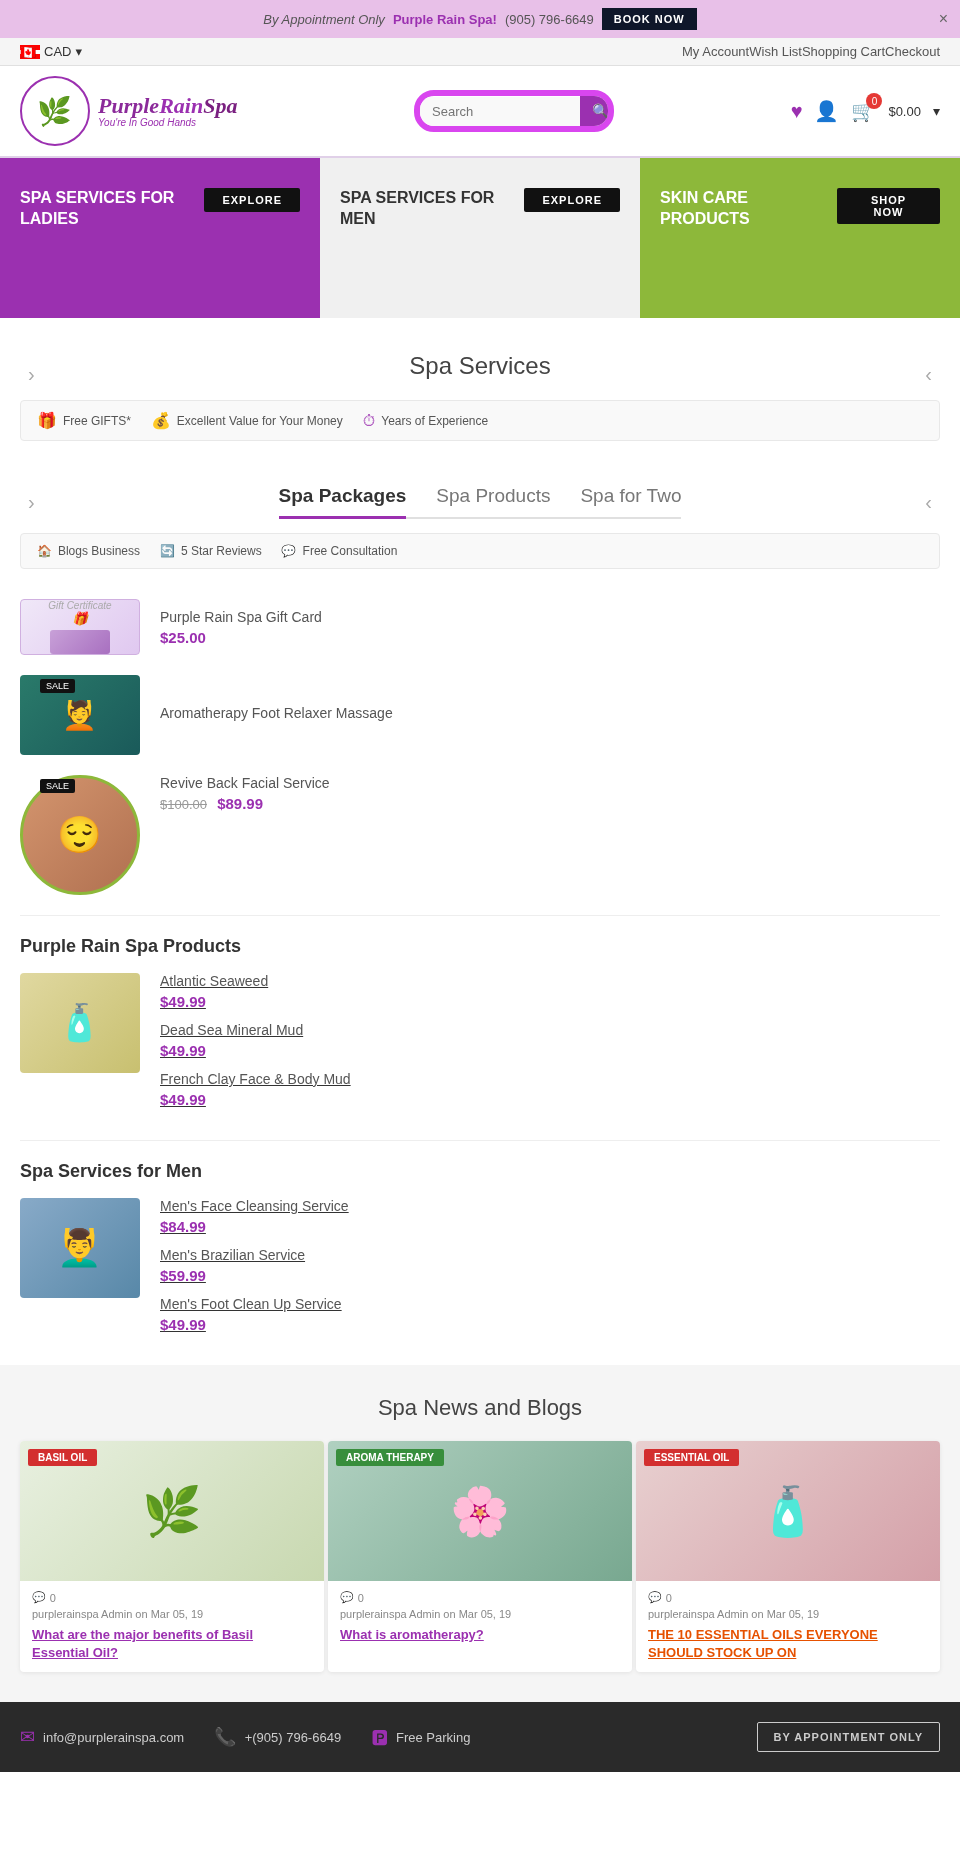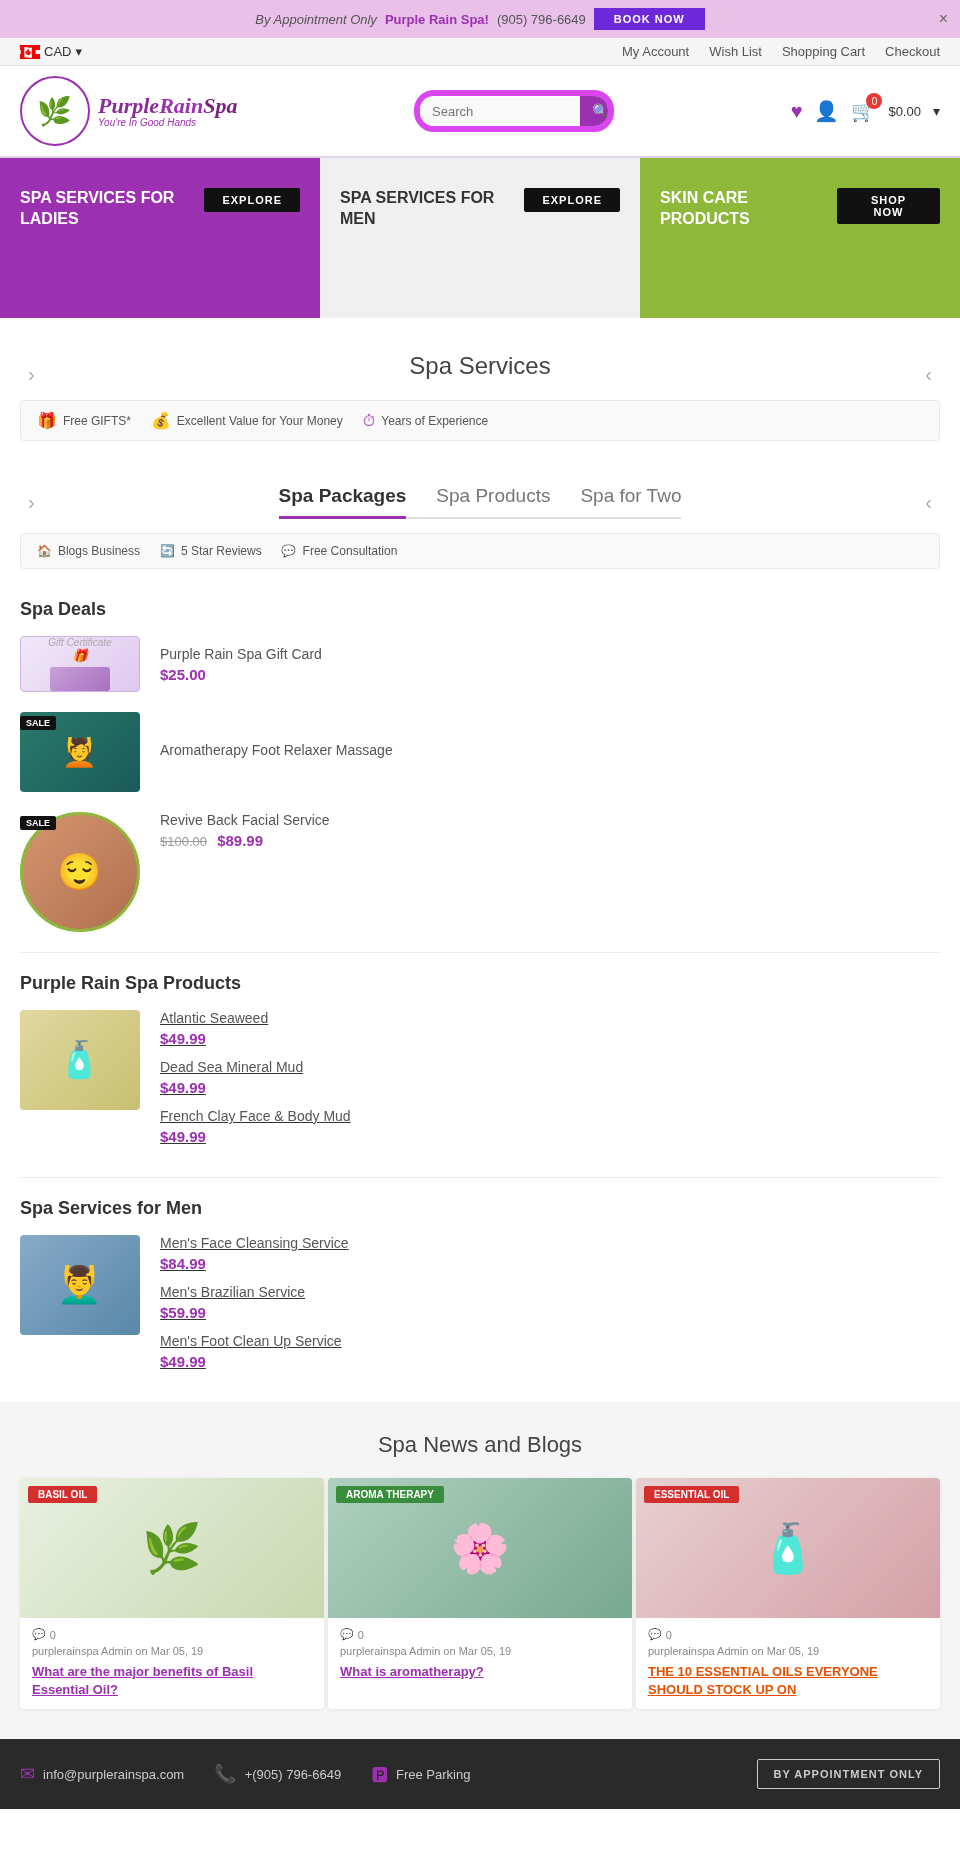--- a/index.html
+++ b/index.html
@@ -14,24 +14,24 @@
       display: flex;
       align-items: center;
       justify-content: center;
       gap: 8px;
       position: relative;
     }
     .announcement-bar .italic-text { font-style: italic; color: #555; }
     .announcement-bar .brand-name { color: #9b30b0; font-weight: bold; }
     .announcement-bar .phone { color: #555; }
     .book-now-btn {
-      background: #6d28d9;
+      background: #0f172a;
       color: white;
       border: none;
-      padding: 5px 20px;
+      padding: 5px 12px;
       font-size: 11px;
       font-weight: bold;
       cursor: pointer;
       letter-spacing: 1px;
     }
     .close-btn {
       position: absolute;
       right: 12px;
       background: none;
       border: none;
@@ -50,21 +50,21 @@
       border-bottom: 1px solid #e0e0e0;
     }
     .currency-selector {
       display: flex;
       align-items: center;
       gap: 4px;
       font-size: 13px;
       cursor: pointer;
     }
     .flag { width: 20px; height: 14px; background: linear-gradient(to bottom, #ff0000 33%, #fff 33%, #fff 66%, #ff0000 66%); display: inline-block; }
-    .nav-top-links { display: flex; gap: 20px; font-size: 13px; }
+    .nav-top-links { display: flex; font-size: 13px; }
     .nav-top-links a { color: #555; text-decoration: none; }
 
     
     .header {
       background: white;
       padding: 10px 20px;
       display: flex;
       align-items: center;
       justify-content: space-between;
       border-bottom: 2px solid #e0d0e8;
@@ -242,25 +242,25 @@
     .product-image-round {
       width: 120px;
       height: 120px;
       border-radius: 50%;
       border: 3px solid #8db83a;
       overflow: hidden;
     }
     .sale-badge {
       position: absolute;
       top: 4px;
-      left: 0;
+      left: 20px;
       background: #111;
       color: white;
       font-size: 9px;
-      font-weight: bold;
+      font-weight: normal;
       padding: 2px 6px;
       border-radius: 2px;
       z-index: 1;
     }
     .product-info { flex: 1; }
     .product-name { font-size: 14px; color: #555; margin-bottom: 4px; }
     .product-price { font-size: 15px; color: #9b30b0; font-weight: bold; }
     .product-price .original { color: #999; text-decoration: line-through; font-weight: normal; margin-right: 6px; font-size: 13px; }
 
     
@@ -479,21 +479,20 @@
     <div class="feature-item">
       <span>💬</span>
       <span>Free Consultation</span>
     </div>
   </div>
 </div>
 
 <div class="main-content">
 
   <div>
-    <div class="section-title">Spa Deals</div>
     <ul class="product-list">
 
       <li class="product-item">
         <div class="product-image-container">
           <div class="gift-cert-visual">
             <div style="font-size:10px;color:#aaa;">Gift Certificate</div>
             <div class="cert-text" style="color:#9b30b0;font-size:13px;">🎁</div>
             <div style="width:60px;height:36px;background:linear-gradient(135deg,#c8a0d8,#a870c0);border-radius:3px;margin-top:4px;"></div>
           </div>
         </div>

